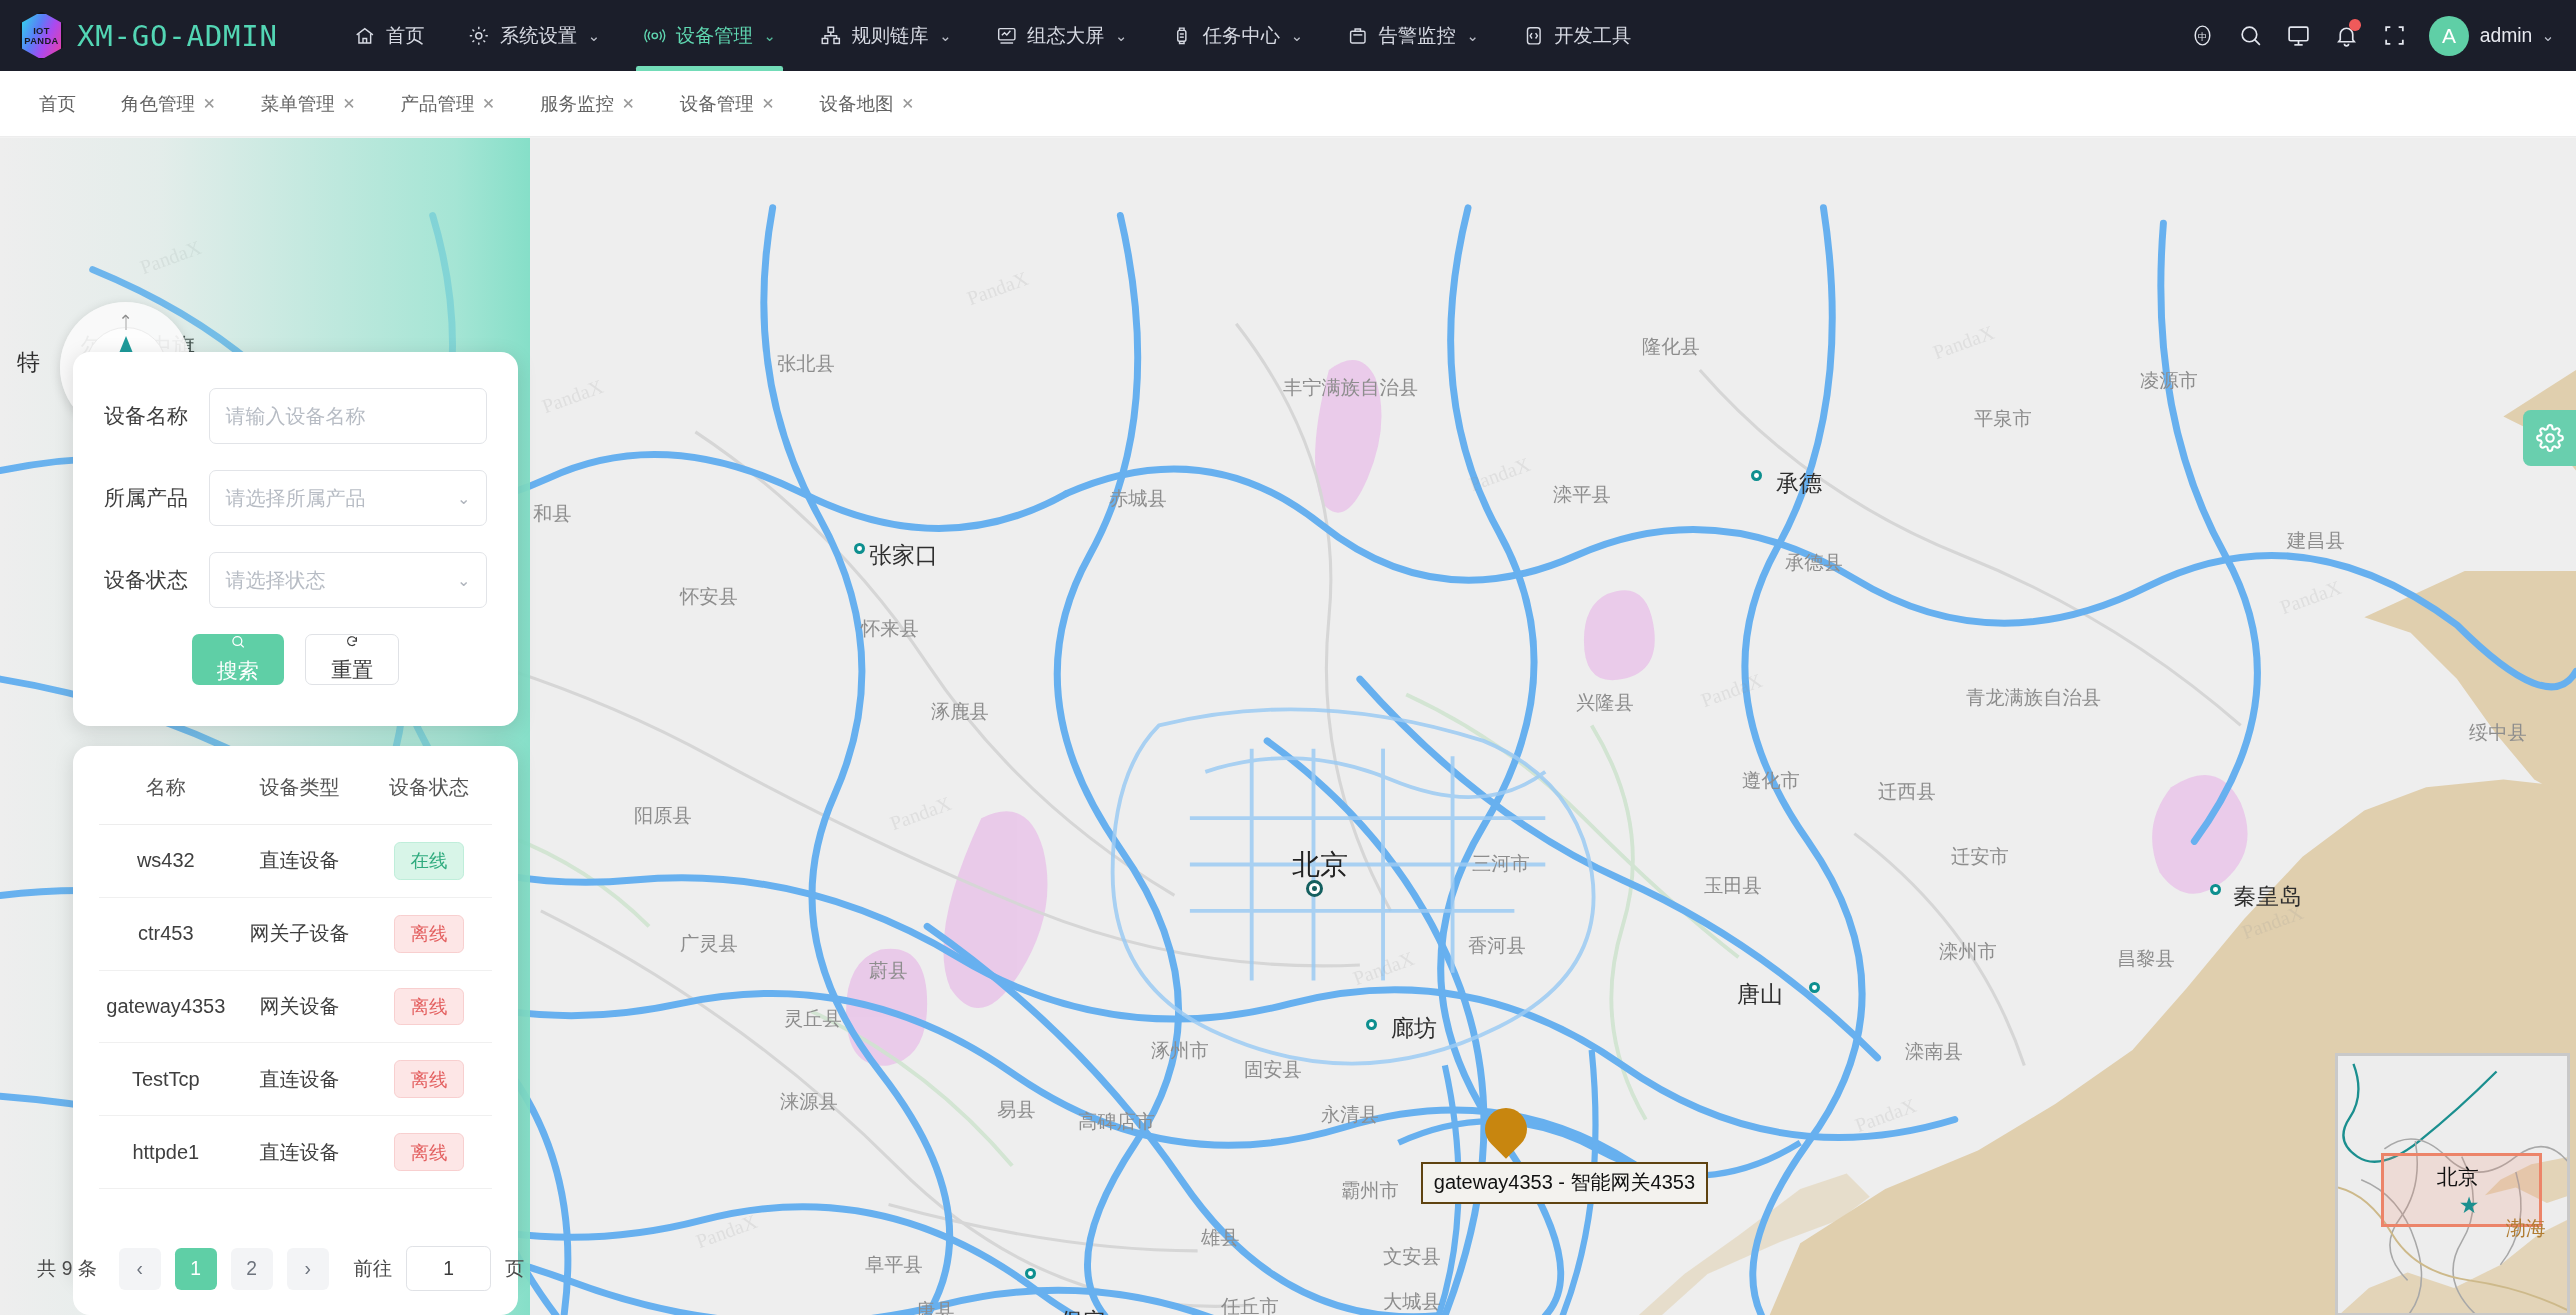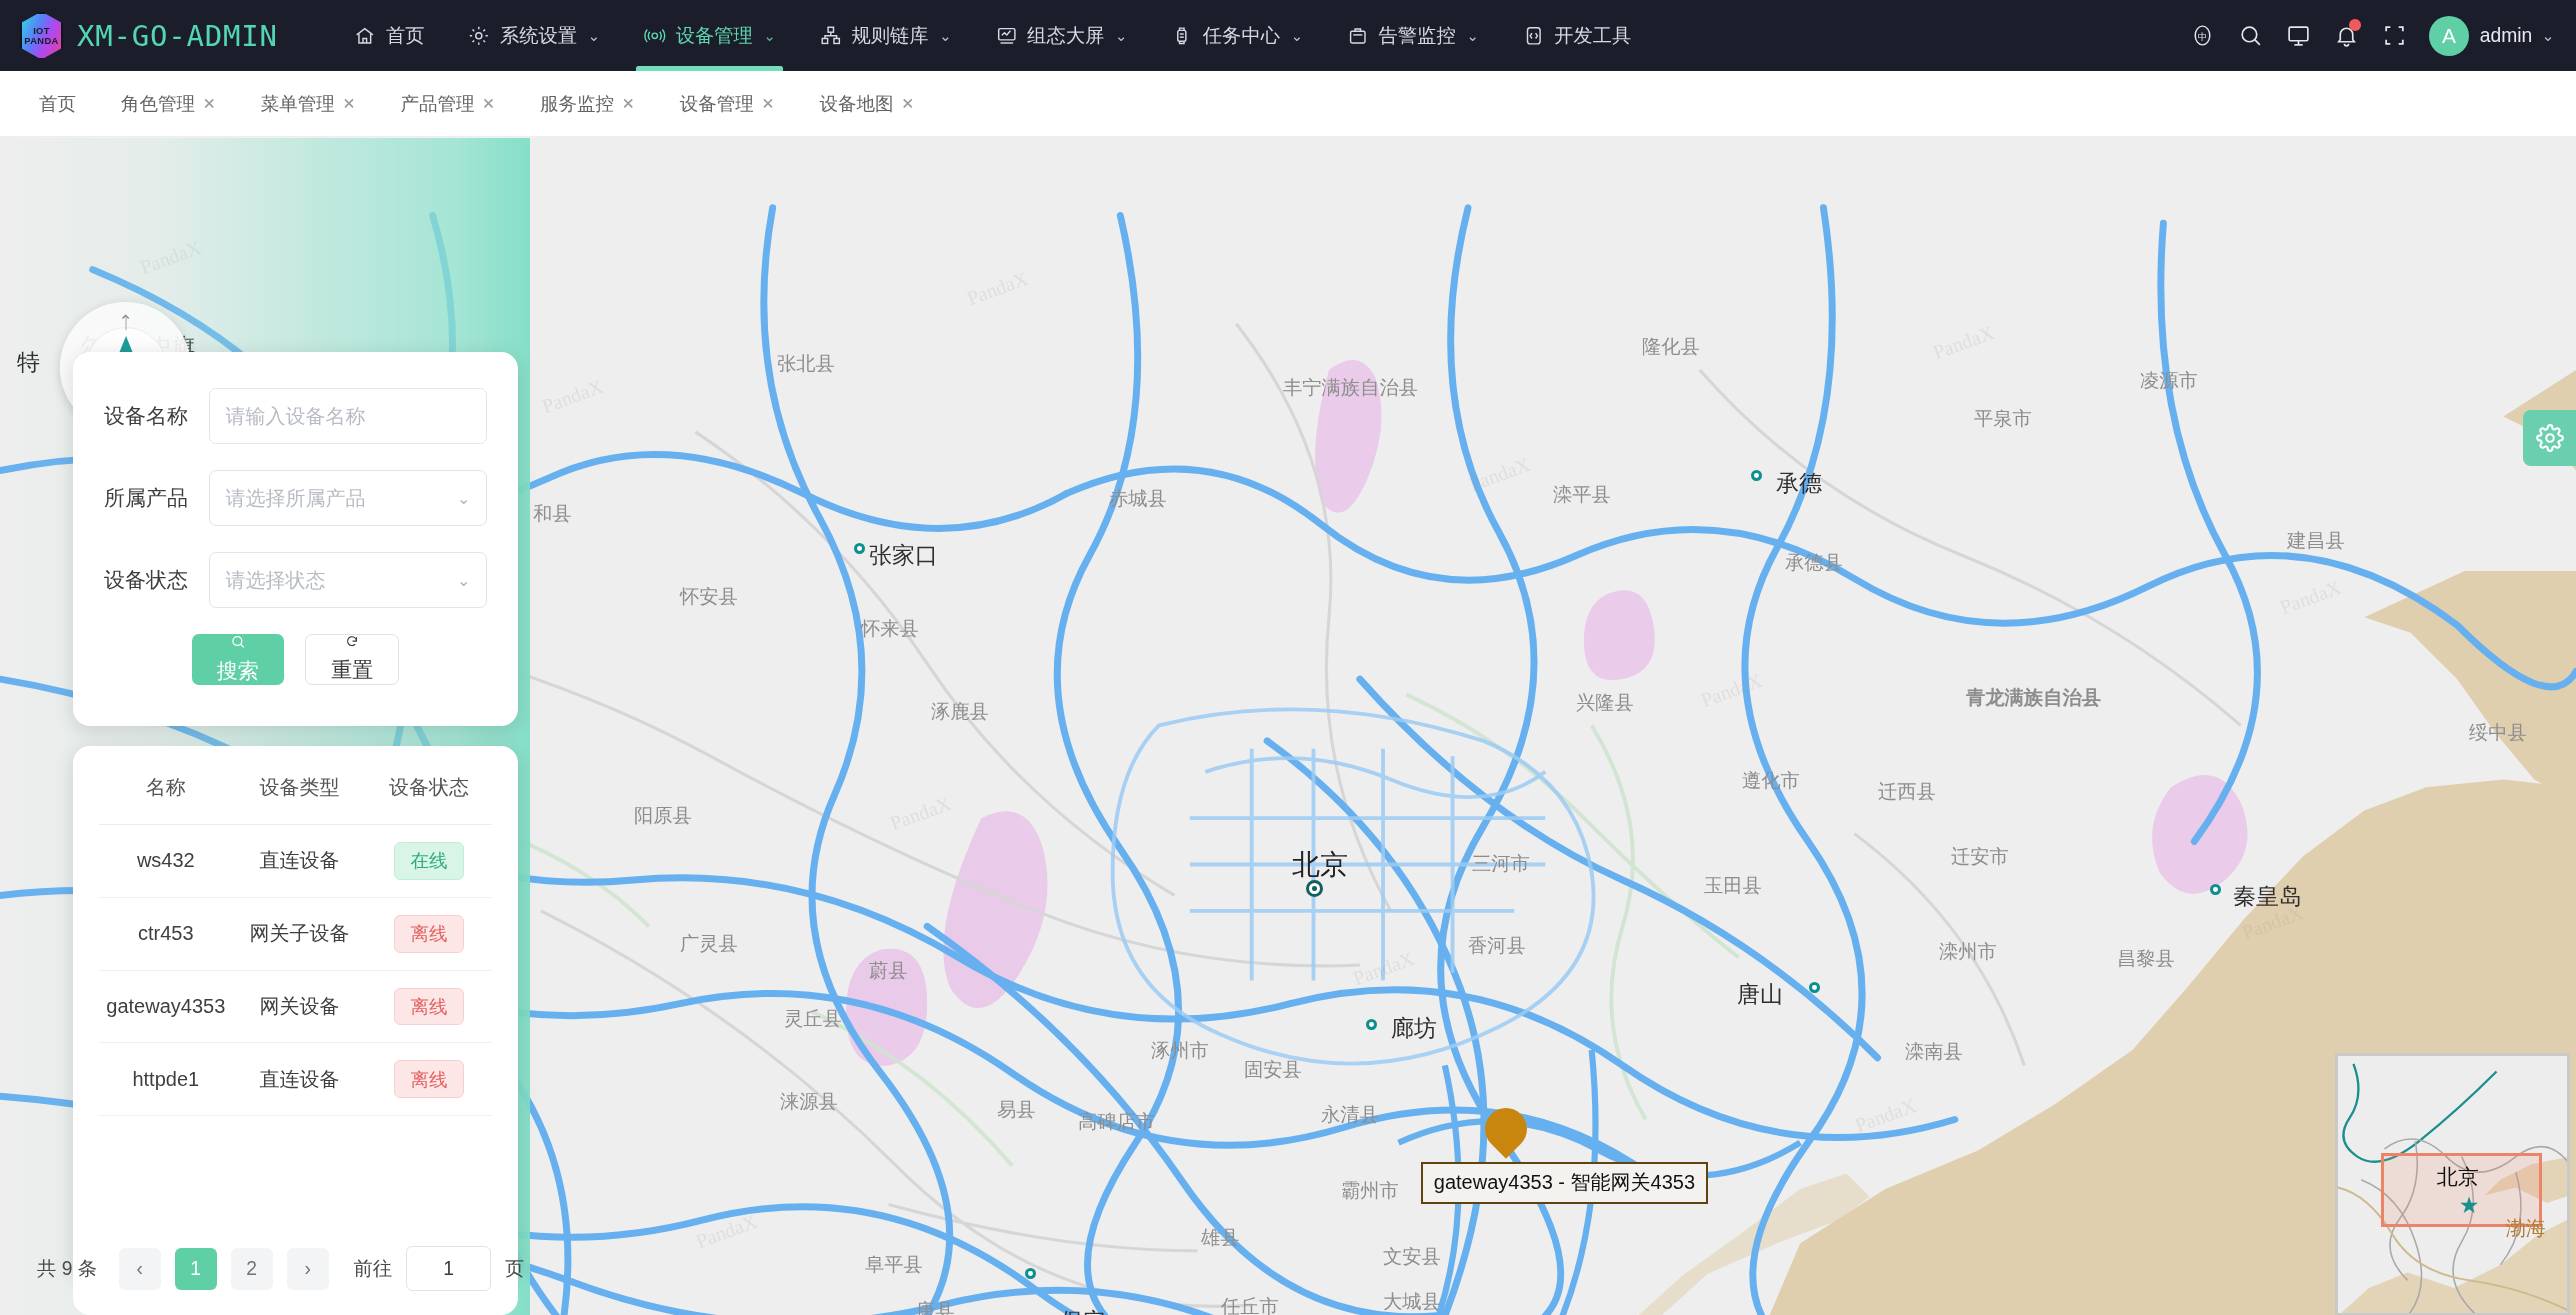--- a/index.html
+++ b/index.html
@@ -504,21 +504,21 @@
           <div class="mlabel dark" style="left: 1776px; top: 330px;">承德</div>
           <div class="mlabel " style="left: 1109px; top: 347px;">赤城县</div>
           <div class="mlabel " style="left: 1553px; top: 343px;">滦平县</div>
           <div class="mlabel " style="left: 2287px; top: 389px;">建昌县</div>
           <div class="mlabel dark" style="left: 869px; top: 402px;">张家口</div>
           <div class="mlabel " style="left: 1785px; top: 411px;">承德县</div>
           <div class="mlabel " style="left: 680px; top: 445px;">怀安县</div>
           <div class="mlabel " style="left: 533px; top: 362px;">和县</div>
           <div class="mlabel " style="left: 861px; top: 477px;">怀来县</div>
           <div class="mlabel " style="left: 1576px; top: 551px;">兴隆县</div>
-          <div class="mlabel " style="left: 1966px; top: 546px; font-weight: bold;">青龙满族自治县</div>
+          <div class="mlabel " style="left: 1966px; top: 546px;">青龙满族自治县</div>
           <div class="mlabel " style="left: 2469px; top: 581px;">绥中县</div>
           <div class="mlabel " style="left: 931px; top: 560px;">涿鹿县</div>
           <div class="mlabel " style="left: 1742px; top: 629px;">遵化市</div>
           <div class="mlabel " style="left: 1878px; top: 640px;">迁西县</div>
           <div class="mlabel " style="left: 634px; top: 664px;">阳原县</div>
           <div class="mlabel " style="left: 1951px; top: 705px;">迁安市</div>
           <div class="mlabel big" style="left: 1292px; top: 708px;">北京</div>
           <div class="mlabel " style="left: 1472px; top: 712px;">三河市</div>
           <div class="mlabel " style="left: 1704px; top: 734px;">玉田县</div>
           <div class="mlabel " style="left: 2117px; top: 807px;">昌黎县</div>
@@ -675,20 +675,25 @@
             <td class="name">ctr453</td>
             <td class="type">网关子设备</td>
             <td class="st"><span class="chip off">离线</span></td>
           </tr>
           <tr>
             <td class="name">gateway4353</td>
             <td class="type">网关设备</td>
             <td class="st"><span class="chip off">离线</span></td>
           </tr>
           <tr>
+            <td class="name">TestTcp</td>
+            <td class="type">直连设备</td>
+            <td class="st"><span class="chip off">离线</span></td>
+          </tr>
+          <tr>
             <td class="name">httpde1</td>
             <td class="type">直连设备</td>
             <td class="st"><span class="chip off">离线</span></td>
           </tr>
         </tbody>
     </table>
   </div>
 
   <div class="pager">
     <span class="pg-total">共 9 条</span>

